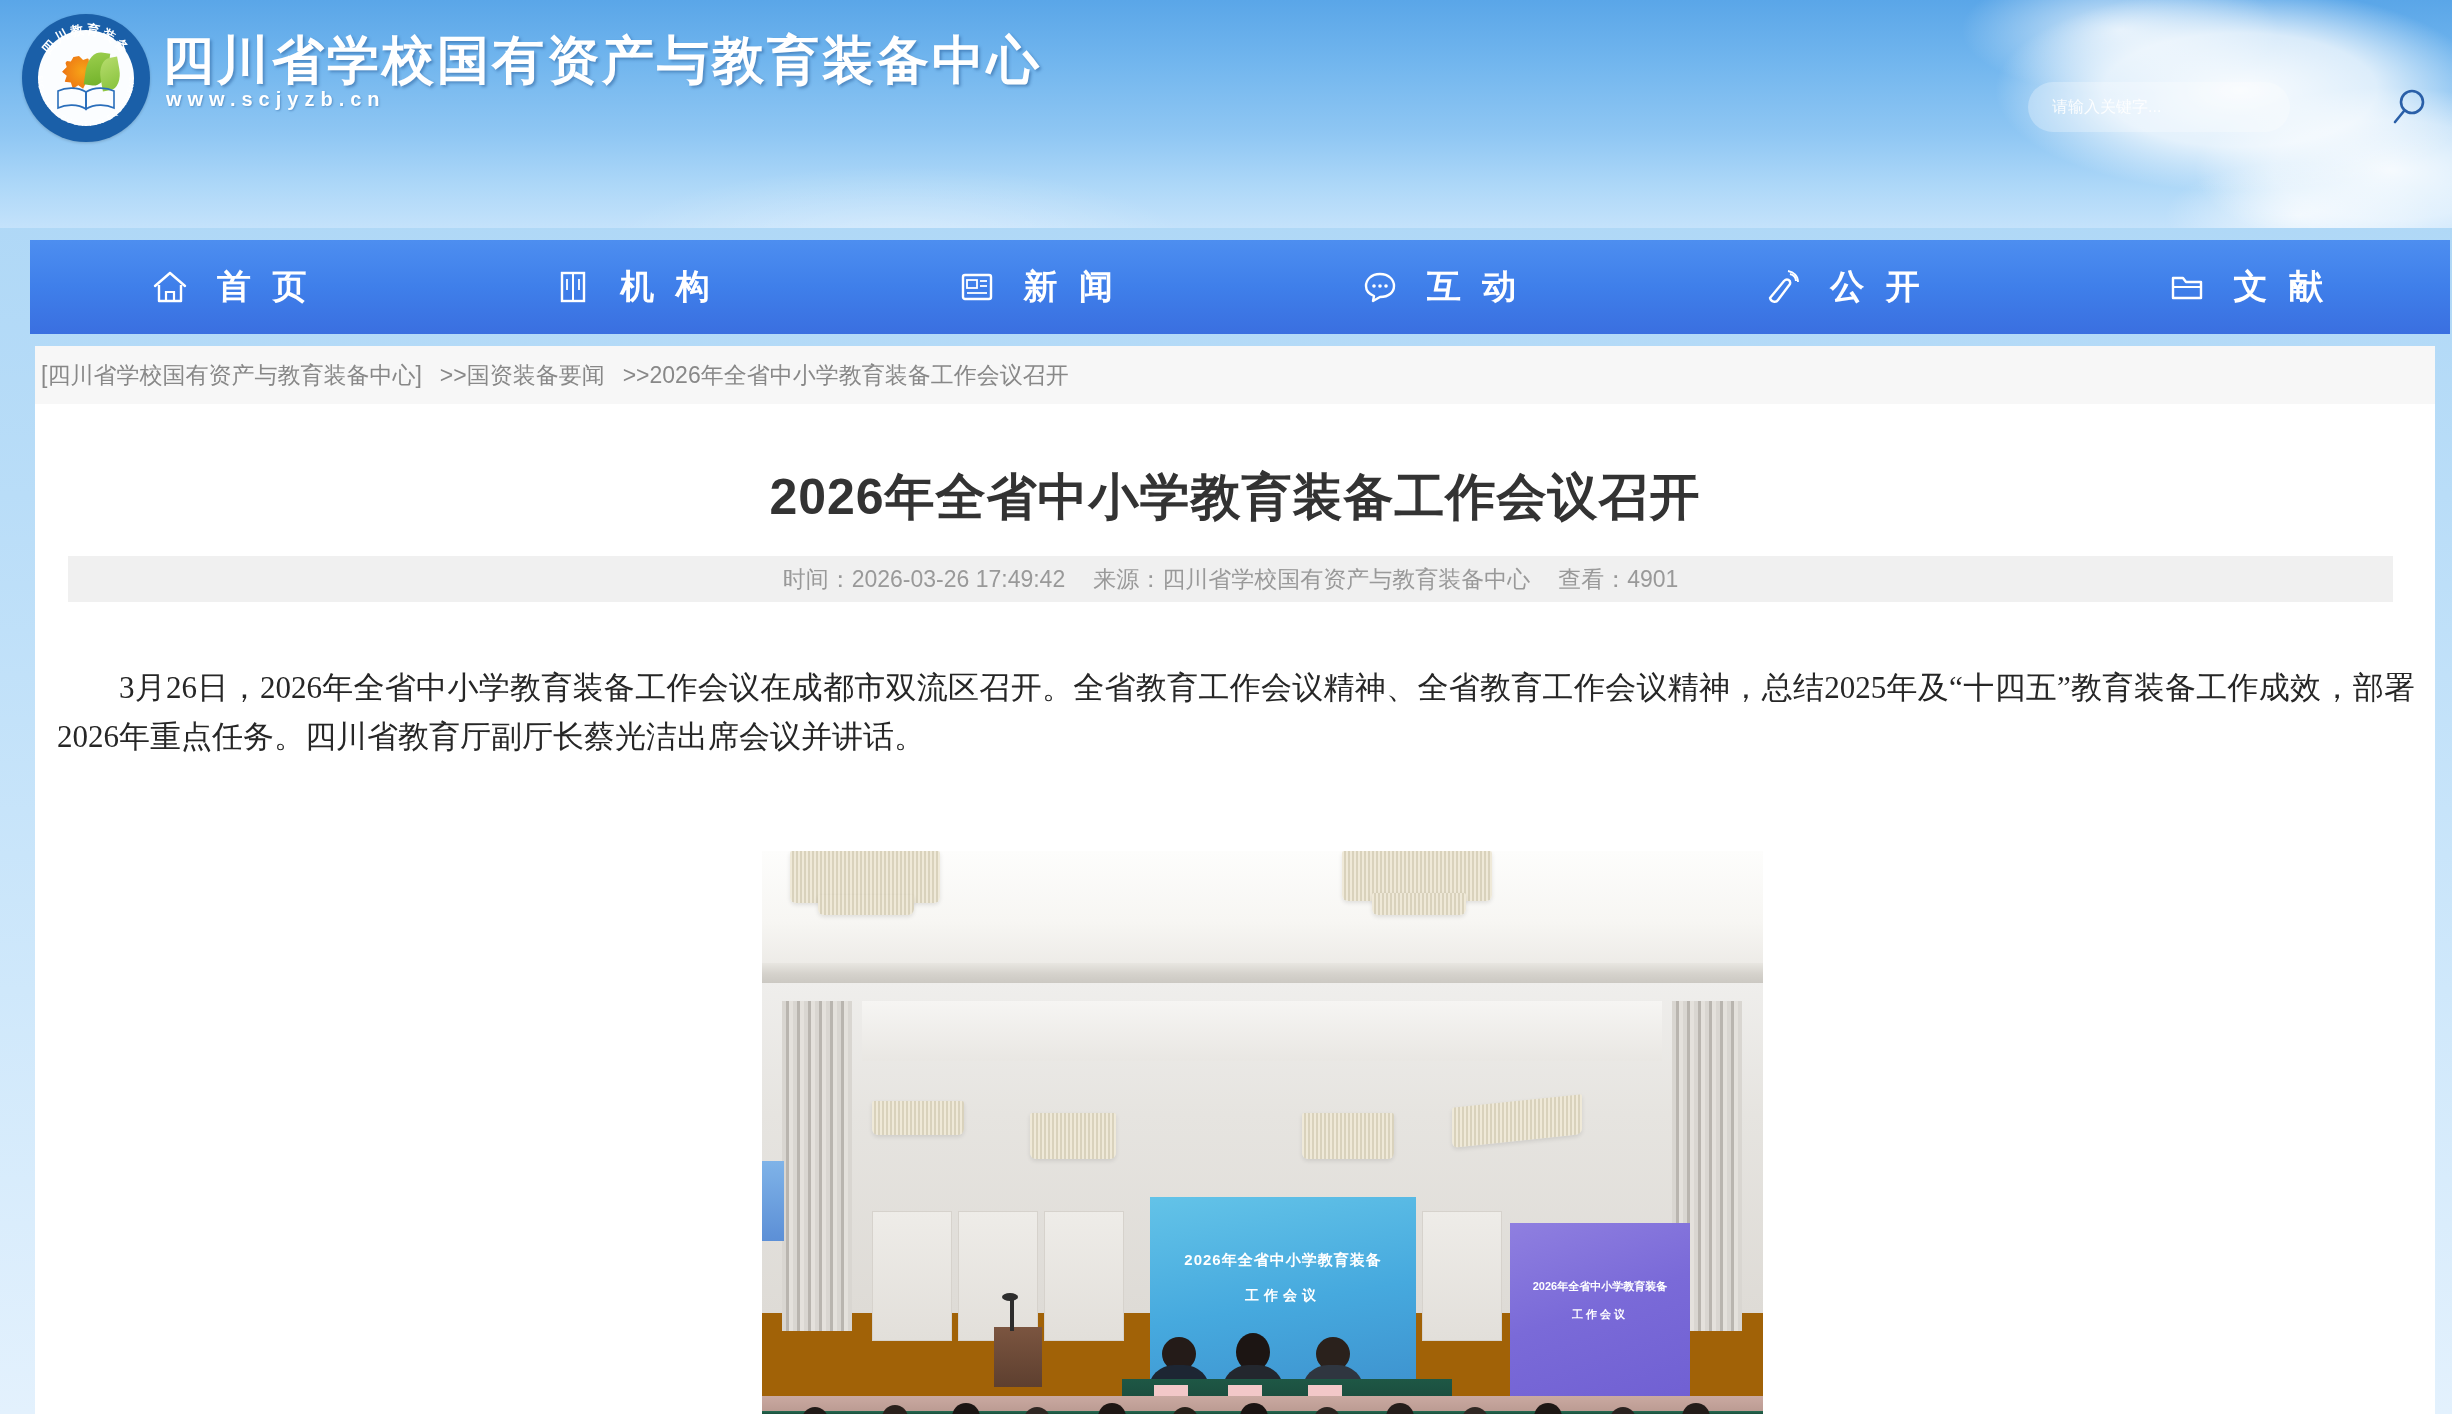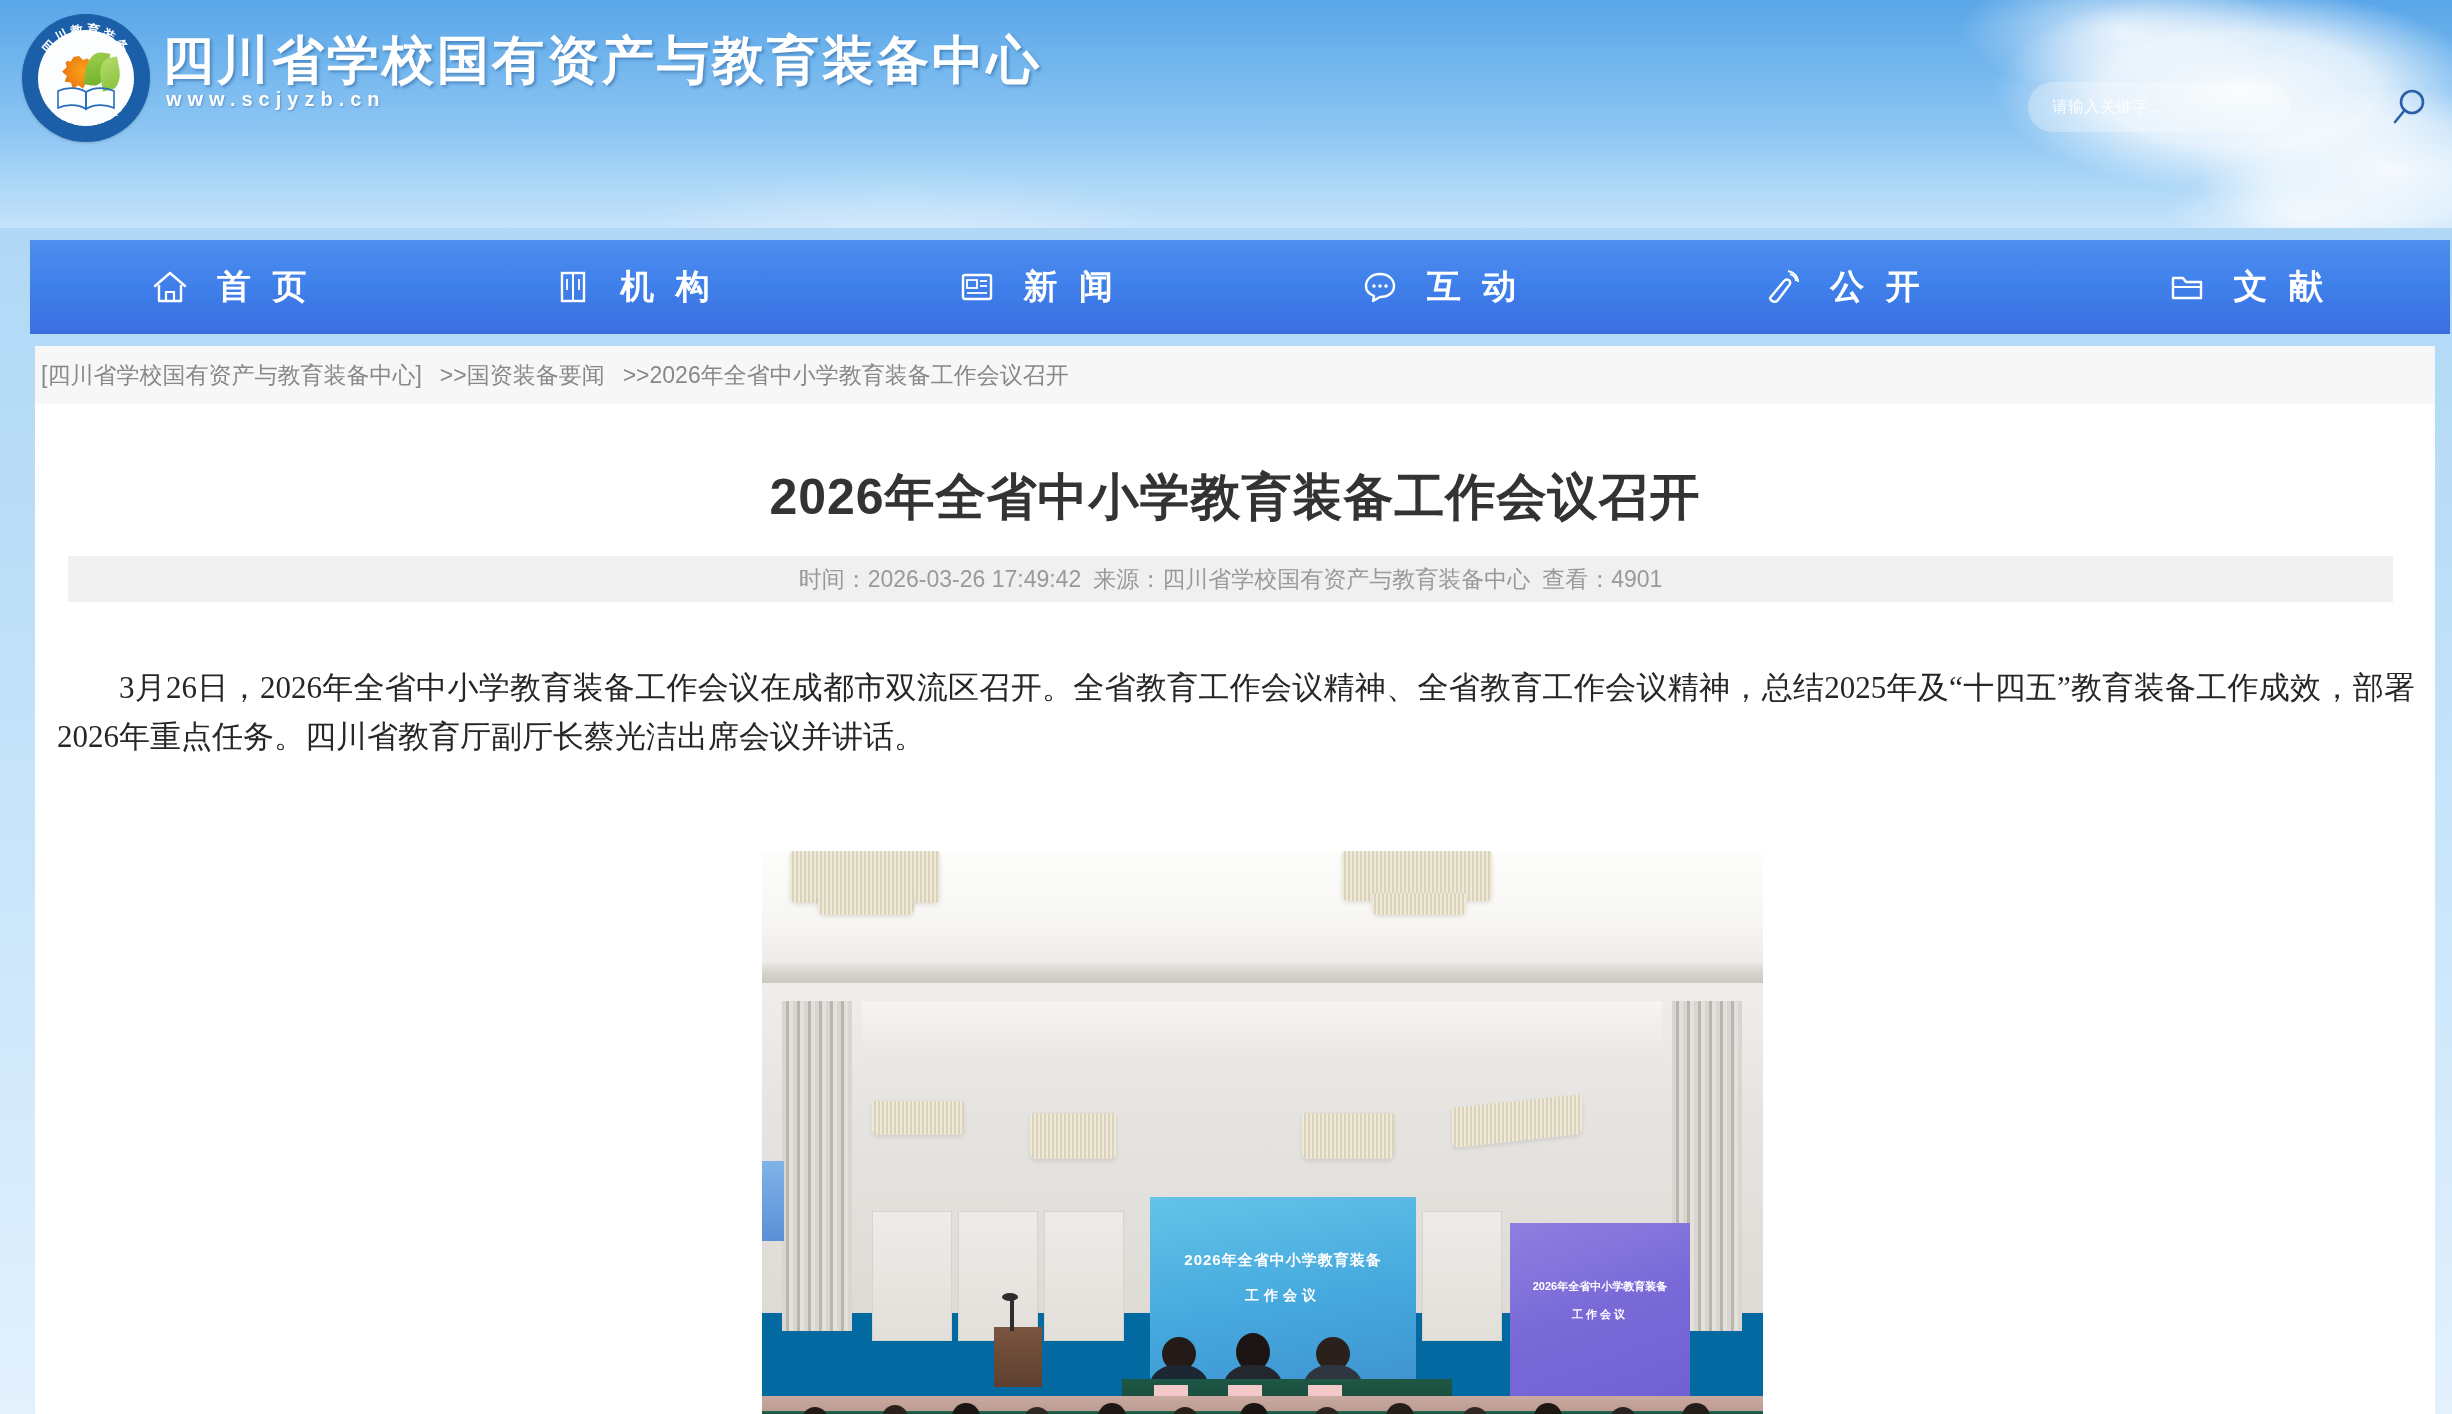--- a/index.html
+++ b/index.html
@@ -191,21 +191,21 @@
   }
 
   .meta-bar {
     position: absolute;
     left: 33px; top: 210px;
     width: 2325px; height: 46px;
     background: #f0f0f0;
     display: flex;
     align-items: center;
     justify-content: center;
-    gap: 12px;
+    gap: 28px;
     font-size: 23px;
     color: #999999;
     white-space: nowrap;
   }
   .meta-item { color: #999999; }
 
   .article-body {
     position: absolute;
     left: 22px; top: 318px;
     width: 2358px;
@@ -216,21 +216,21 @@
     text-align: justify;
     text-indent: 62px;
   }
 
   
   .photo {
     position: absolute;
     left: 727px; top: 505px;
     width: 1001px; height: 563px;
     overflow: hidden;
-    background: #0369a1;
+    background: #a16207;
   }
   .ph { position: absolute; }
 
   
   .ph-ceiling { left:0; top:0; width:1001px; height:118px;
     background: linear-gradient(180deg,#fdfdfc 0%, #f7f6f3 60%, #eceae6 100%); }
   .ph-ceiling-band { left:0; top:112px; width:1001px; height:22px;
     background: linear-gradient(180deg,#e8e6e1 0%, #d5d2cc 50%, #c9c6c0 100%); }
   .ph-chand {
     background: repeating-linear-gradient(90deg,#efe9d8 0 2px,#d9d2bc 2px 4px);

